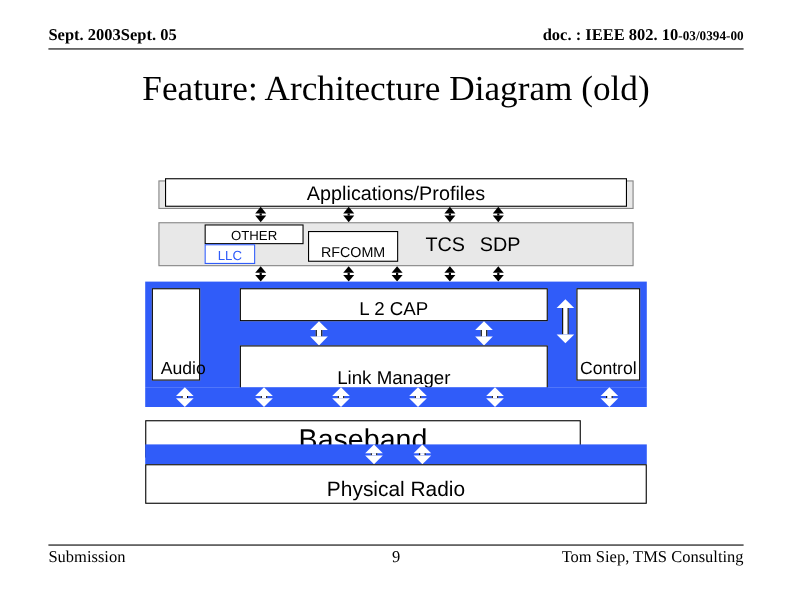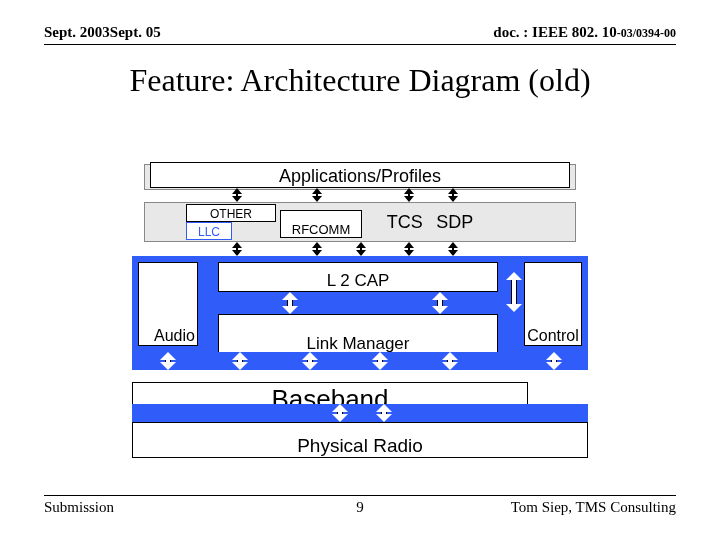--- a/index.html
+++ b/index.html
@@ -205,21 +205,21 @@
         <div class="down"></div>
       </div>
     <div class="varrow" style="left:316px; top:82px; height:14px;">
         <div class="up"></div>
         <div class="stem"></div>
         <div class="down"></div>
       </div>
 
     <div class="abs blue" style="left:0; top:96px; width:456px; height:96px;"></div>
 
-    <div class="abs whitebox" style="left:6px; top:102px; width:60px; height:84px; font-size:16px;padding-left:13px;">
+    <div class="abs whitebox" style="left:6px; top:102px; width:44px; height:84px; font-size:16px;padding-left:13px;">
         <span>Audio</span>
       </div>
 
     <div class="abs whitebox" style="left:86px; top:102px; width:280px; height:30px; font-size:17px;">
         <span>L 2 CAP</span>
       </div>
 
     <div class="wvarrow" style="left:150px; top:132px; height:22px;">
         <div class="up"></div>
         <div class="stem"></div>

